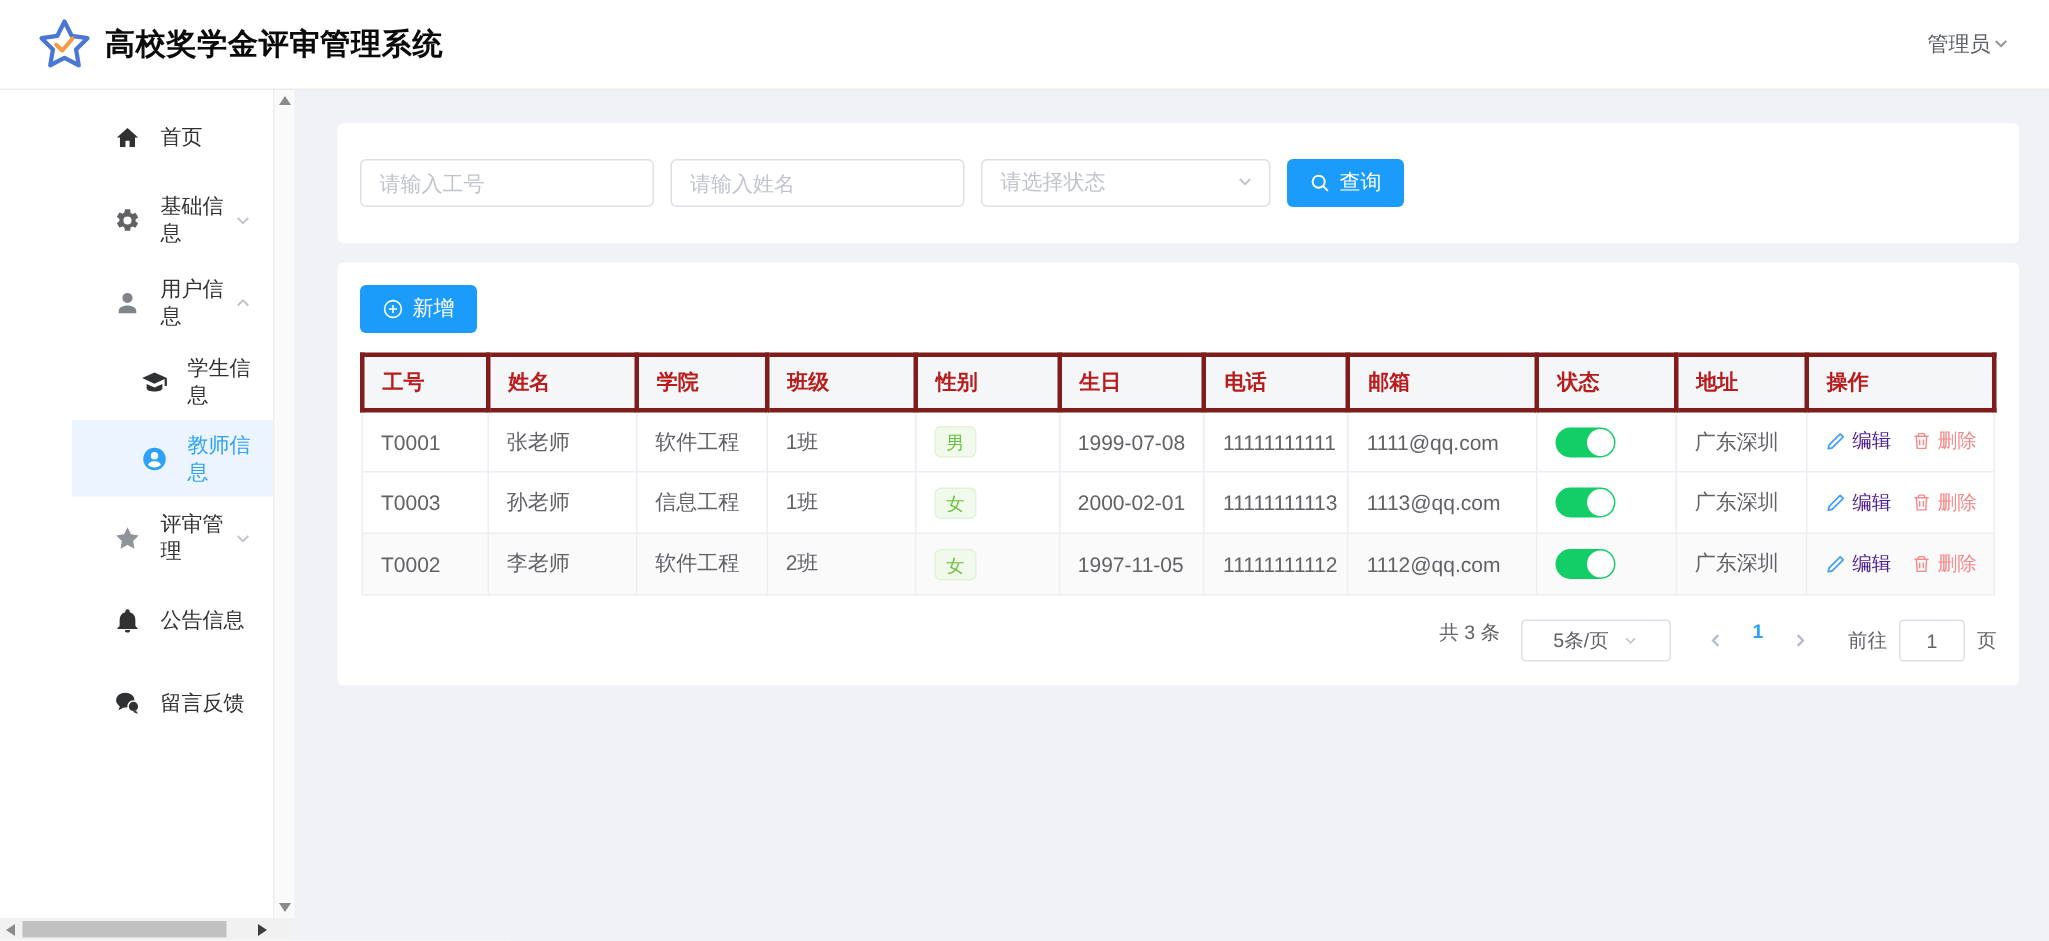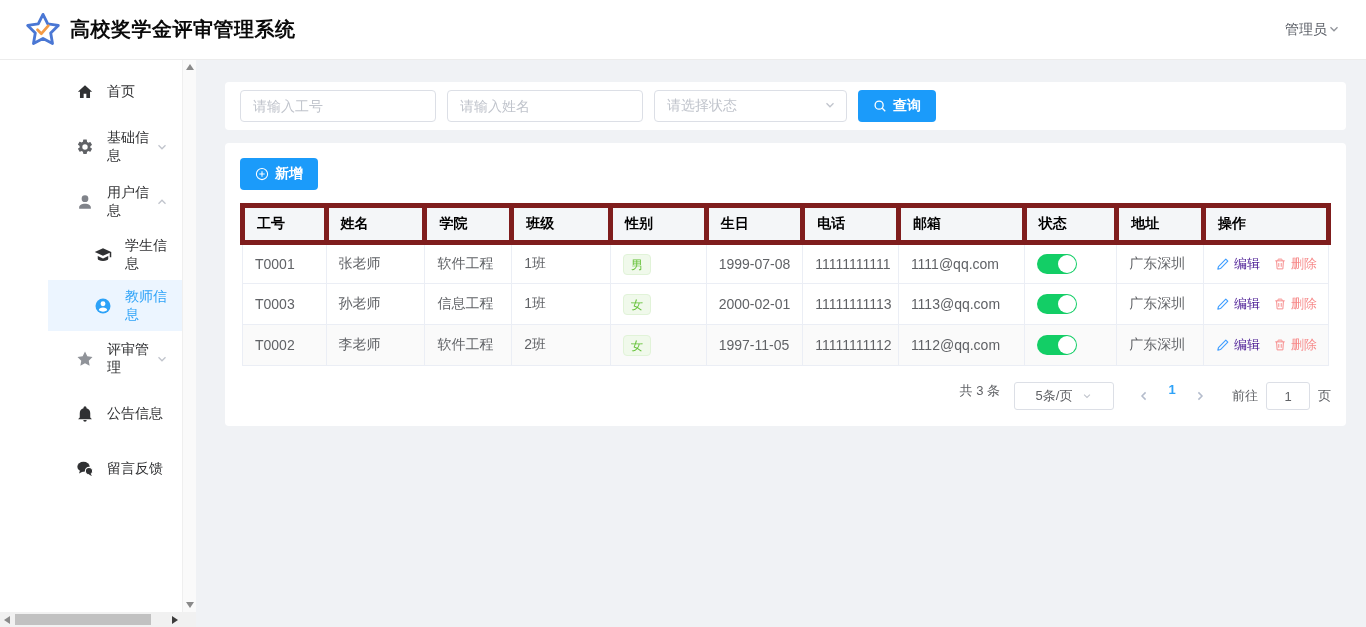--- a/index.html
+++ b/index.html
@@ -29,31 +29,31 @@
   .hscroll-row { height:15px; display:flex; }
   .hscroll { width:182px; background:#f1f1f1; position:relative; display:flex; align-items:center; justify-content:space-between; padding:0 4px; }
   .hthumb { position:absolute; left:15px; top:2px; bottom:2px; width:136px; background:#c1c1c1; }
   .corner { width:14px; background:#f1f1f1; }
   .tri-up { width:0; height:0; border-left:4px solid transparent; border-right:4px solid transparent; border-bottom:6px solid #8a8a8a; }
   .tri-down { width:0; height:0; border-left:4px solid transparent; border-right:4px solid transparent; border-top:6px solid #8a8a8a; }
   .tri-left { width:0; height:0; border-top:4px solid transparent; border-bottom:4px solid transparent; border-right:6px solid #8a8a8a; }
   .tri-right { width:0; height:0; border-top:4px solid transparent; border-bottom:4px solid transparent; border-left:6px solid #3c3c3c; }
   
   .main { flex:1; background:#f0f2f5; padding:22px 20px 0 29px; overflow:hidden; }
-  .search-card { background:#fff; border-radius:4px; padding:8px 15px; display:flex; align-items:center; gap:11px; }
+  .search-card { background:#fff; border-radius:4px; padding:24px 15px; display:flex; align-items:center; gap:11px; }
   .input { width:196px; height:32px; border:1px solid #dcdfe6; border-radius:4px; padding:0 12px; font-size:14px; color:#606266; background:#fff; outline:none; }
   .input::placeholder { color:#c0c4cc; }
   .select-box { width:193px; height:32px; border:1px solid #dcdfe6; border-radius:4px; display:flex; align-items:center; justify-content:space-between; padding:0 10px 0 12px; font-size:14px; color:#c0c4cc; background:#fff; cursor:pointer; }
-  .btn-primary { height:32px; background:#1b9bfa; color:#fff; border:none; border-radius:4px; font-size:14px; display:inline-flex; align-items:center; gap:6px; padding:0 15px; cursor:pointer; font-family:inherit;font-weight:bold; }
+  .btn-primary { height:32px; background:#1b9bfa; color:#fff; border:none; border-radius:4px; font-size:14px; display:inline-flex; align-items:center; gap:6px; padding:0 15px; cursor:pointer; font-family:inherit; }
   .btn-primary svg { width:14px; height:14px; }
   
   .table-card { background:#fff; border-radius:4px; margin-top:13px; padding:15px 15px 10px 15px; }
   .btn-add { margin-bottom:13px; }
   table { width:100%; border-collapse:collapse; table-layout:fixed; font-size:14px; }
-  th { background:#f4f6f8; color:#000000; font-weight:bold; text-align:left; height:37px; padding:0 12px; border:5px solid #7f1d1d; font-size:14px; }
+  th { background:#f4f6f8; color:#b91c1c; font-weight:bold; text-align:left; height:37px; padding:0 12px; border:3px solid #7f1d1d; font-size:14px; }
   td { height:41px; padding:0 12px; border:1px solid #ebeef5; color:#606266; overflow:hidden; white-space:nowrap; }
   tr.striped td { background:#fafafa; }
   .tag { display:inline-block; padding:4px 7px 3px 7px; background:#f0f9eb; border:1px solid #e1f3d8; border-radius:4px; color:#67c23a; font-size:12px; line-height:1; }
   .toggle { width:40px; height:20px; border-radius:10px; background:#13ce66; position:relative; cursor:pointer; }
   .toggle::after { content:""; position:absolute; right:1px; top:1px; width:18px; height:18px; background:#fff; border-radius:50%; }
   .op-link { display:inline-flex; align-items:center; gap:4px; font-size:13px; cursor:pointer; }
   .op-link svg { width:14px; height:14px; }
   .op-edit { color:#4c1d95; margin-right:13px; }
   .op-del { color:#f78989; }
   

